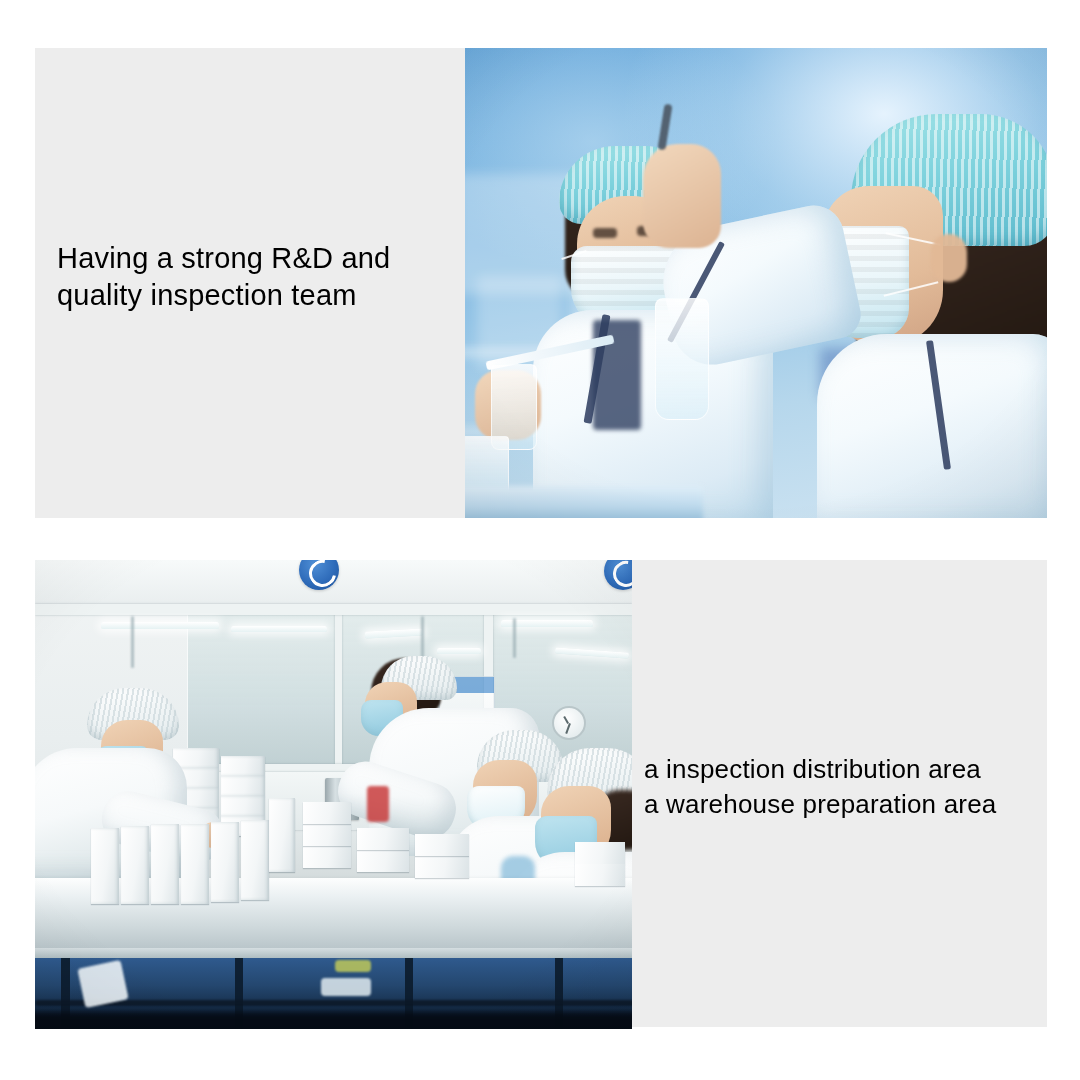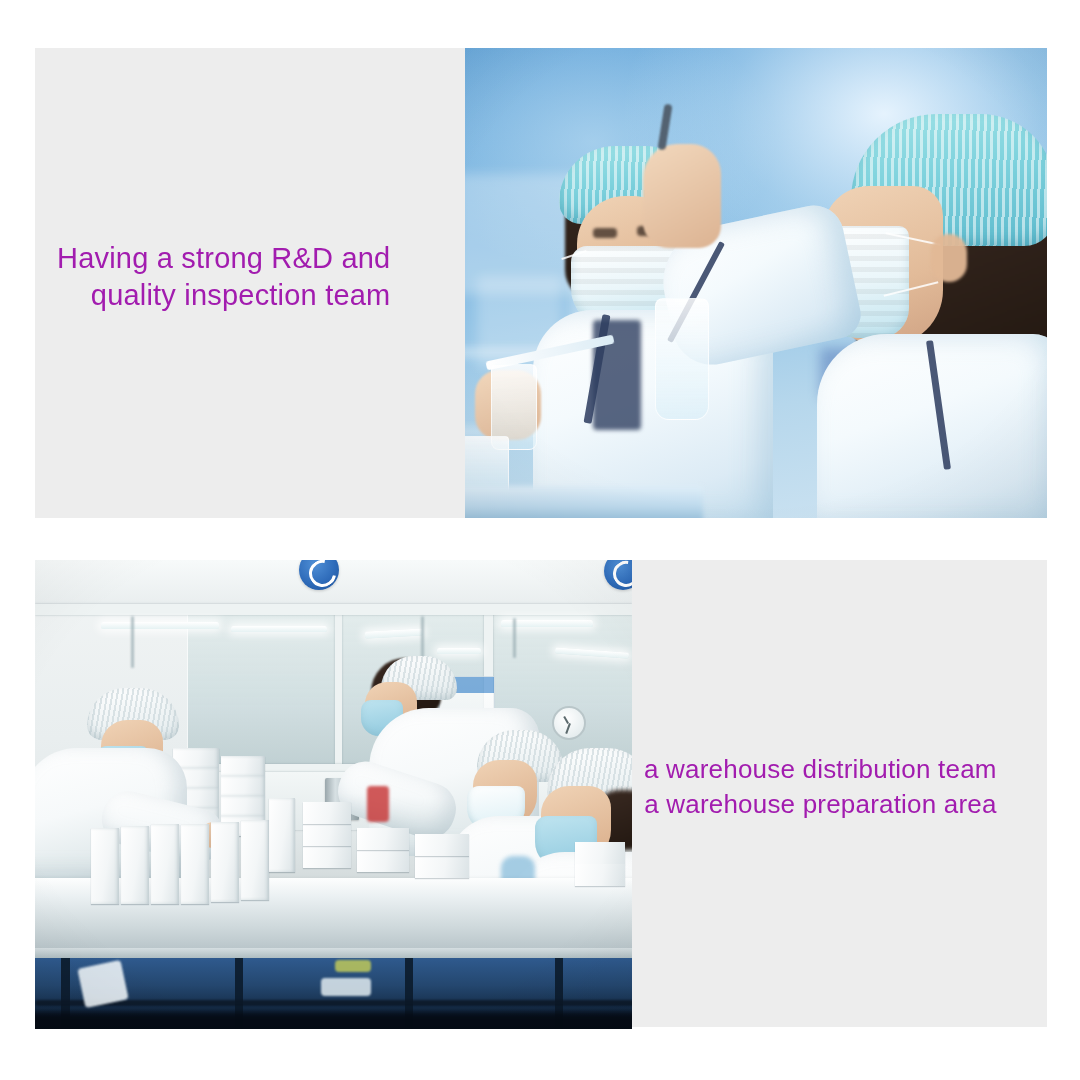--- a/index.html
+++ b/index.html
@@ -24,25 +24,24 @@
   .gray {
     background: #ededed;
   }
   .photo {
     position: absolute;
     overflow: hidden;
     background: #a9c9e4;
   }
   .caption {
     position: absolute;
-    color: #a21caf;
+    color: #000000;
     font-weight: 400;
     letter-spacing: 0.2px;
     white-space: pre-line;
-    text-align: right;
   }
 
   
   #top-gray-panel {
     left: 35px; top: 48px; width: 432px; height: 470px;
   }
   #top-caption {
     left: 57px; top: 240px;
     font-size: 29px;
     line-height: 37px;
@@ -455,14 +454,14 @@
   <div class="lab-blurbox" style="left:46px; top:404px; width:44px; height:40px; background:rgba(235,242,246,.9); filter:blur(1px); transform:rotate(-12deg);"></div>
   <div class="lab-blurbox" style="left:286px; top:418px; width:50px; height:18px; background:rgba(225,235,240,.85); filter:blur(1px);"></div>
   <div class="lab-blurbox" style="left:300px; top:400px; width:36px; height:12px; background:rgba(190,200,90,.85); filter:blur(1.2px);"></div>
   <div class="lab-blurbox" style="left:-8px; top:452px; width:612px; height:24px; background:rgba(4,10,18,.92); filter:blur(3px);"></div>
 
   <div class="vignette"></div>
 </div>
 
 <div class="panel gray" id="bottom-gray-panel"></div>
 
-<div class="caption" id="bottom-caption">a warehouse distribution team
+<div class="caption" id="bottom-caption">a inspection distribution area
 a warehouse preparation area</div>
 
 </body></html>

